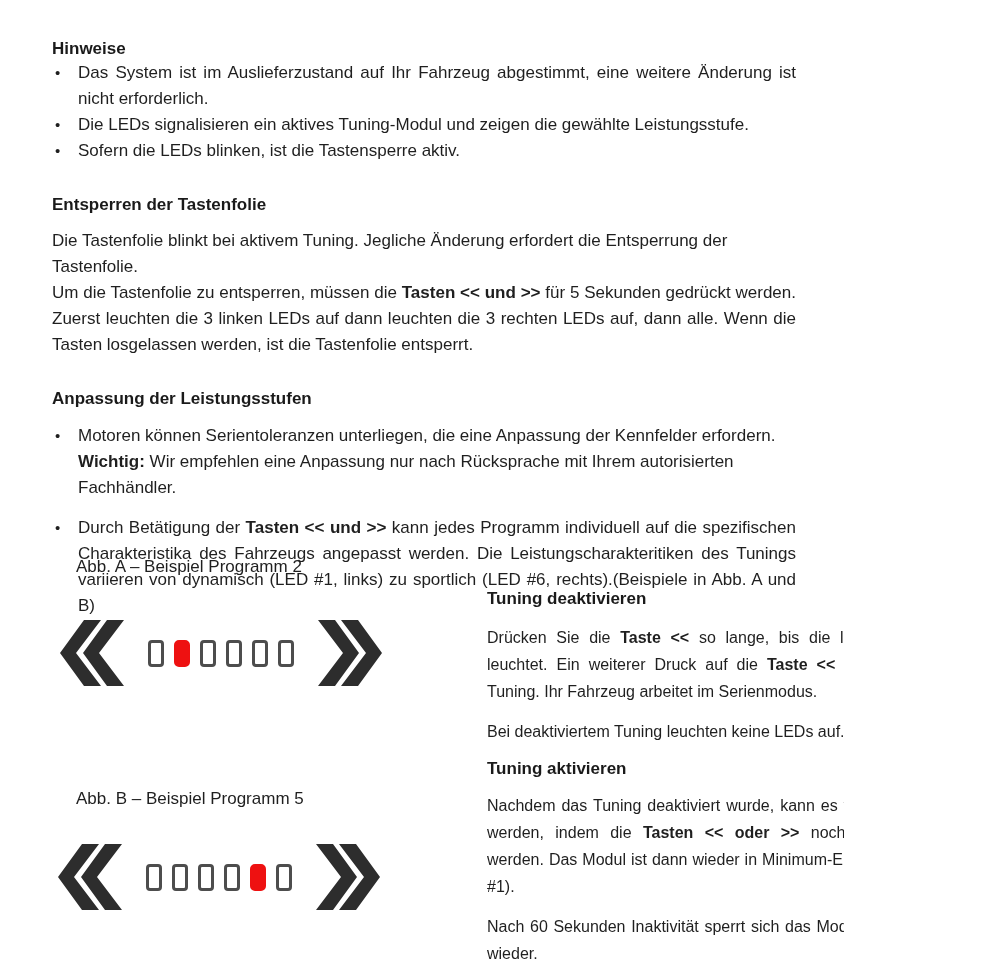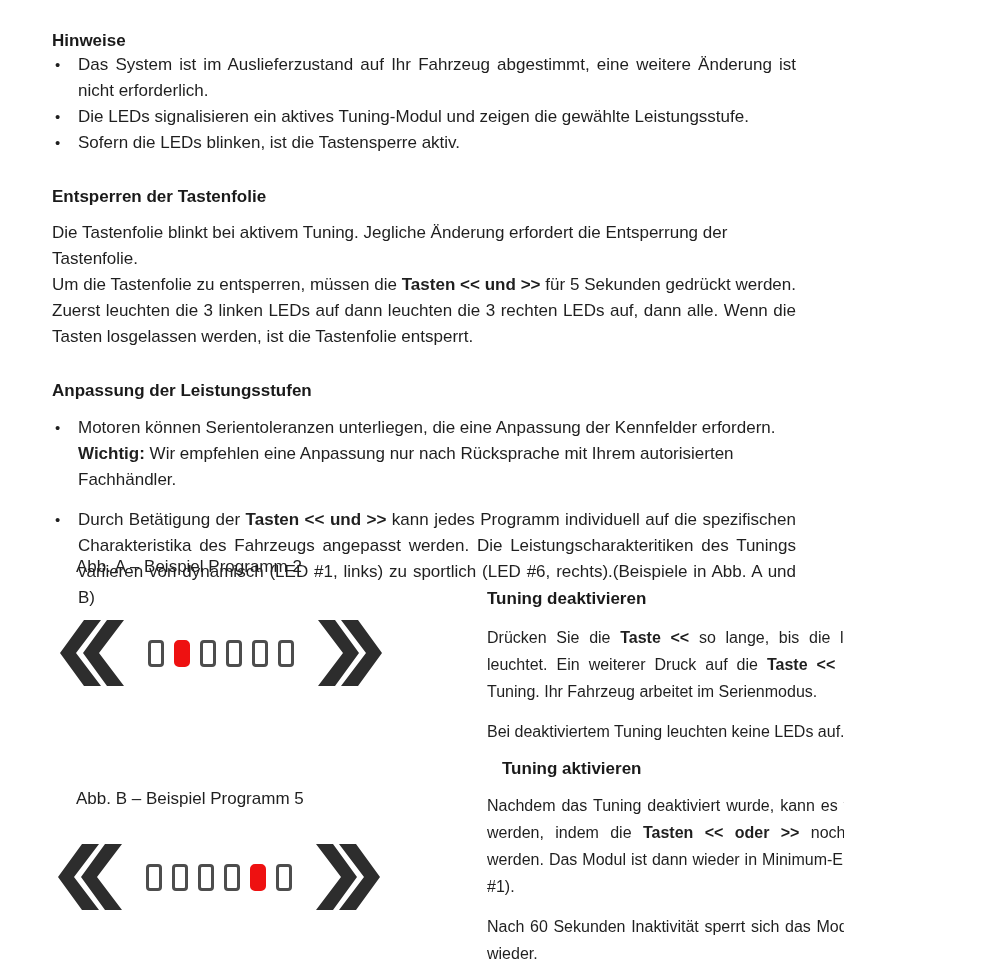--- a/index.html
+++ b/index.html
@@ -3,21 +3,21 @@
 <meta charset="utf-8">
 <style>
   * { margin:0; padding:0; box-sizing:border-box; }
   html,body { background:#ffffff; }
   .page {
     position:relative;
     width:844px; height:975px;
     background:#ffffff;
     font-family:"Liberation Sans", sans-serif;
     color:#1f1f1f;
-    padding:30px 48px 0 52px;
+    padding:38px 48px 0 52px;
     overflow:hidden;
   }
   h3.sec-heading {
     font-size:17px; font-weight:700; line-height:22px; color:#1a1a1a;
   }
   .body-text { font-size:17px; line-height:26px; }
   ul.bullet-list { list-style:none; }
   ul.bullet-list li {
     display:grid; grid-template-columns:26px 1fr;
     font-size:17px; line-height:26px;
@@ -45,21 +45,21 @@
     width:16px; height:27px;
     border:3px solid #4d4d4d; border-radius:4px;
     background:#ffffff;
   }
   .led.on {
     border-color:#ee1111; background:#ee1111; border-radius:5px;
   }
 
   .right-col { position:absolute; left:435px; top:48px; width:465px; }
   .right-col h4 { font-size:17px; font-weight:700; line-height:22px; margin:0 0 14px 0; color:#1a1a1a; }
-  .right-col h4.second { margin-top:12px; margin-bottom:12px;margin-left:15px; }
+  .right-col h4.second { margin-top:12px; margin-bottom:12px; }
   .right-col p { font-size:16px; line-height:27px; margin:0 0 13px 0; }
 </style>
 </head>
 <body>
 
 <div class="page">
 
   <section>
     <h3 class="sec-heading">Hinweise</h3>
     <ul class="bullet-list">

